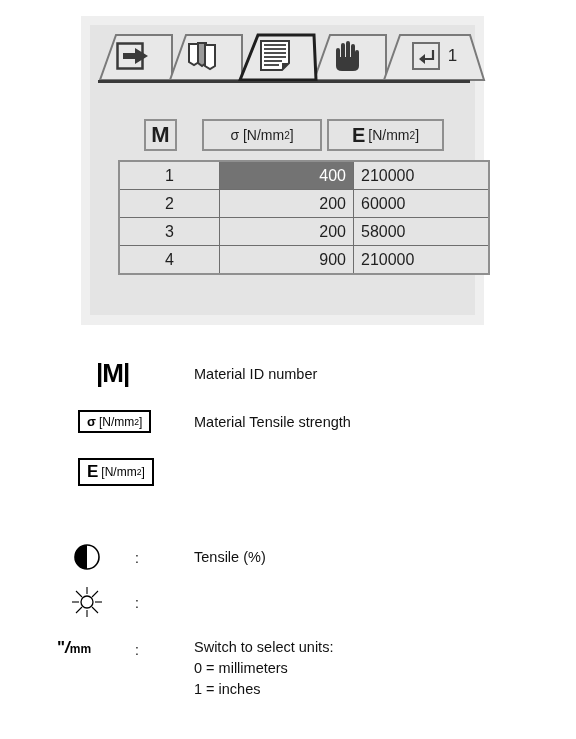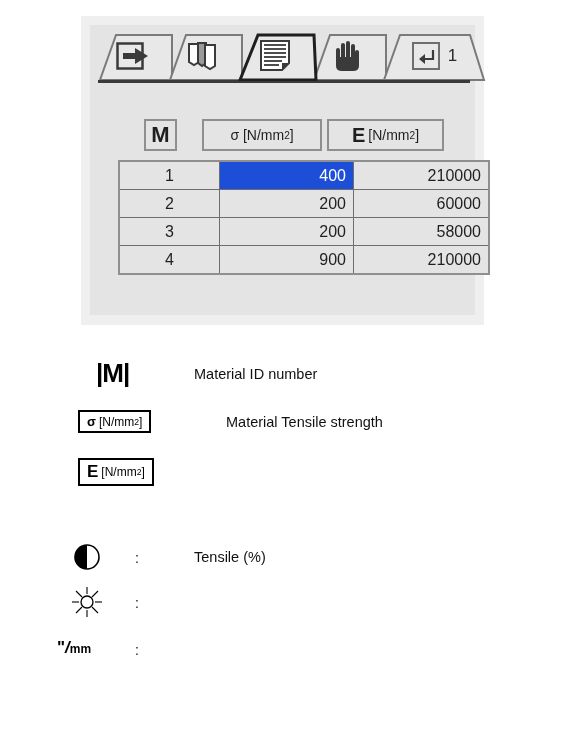--- a/index.html
+++ b/index.html
@@ -148,23 +148,23 @@
   .grid td {
     border: 1px solid #6e6e6e;
     height: 27px;
     font-size: 16px;
     color: #1f1f1f;
     background: #e4e4e4;
     padding: 0 7px;
   }
   .col-m   { width: 85px;  text-align: center; }
   .col-sig { width: 119px; text-align: right; }
-  .col-e   { width: 120px; text-align: right; }
+  .col-e   { width: 120px; }
   .grid td.sel {
-    background: #1d4ed8;
+    background: #737373;
     color: #ffffff;
   }
 
   
   .legend {
     position: absolute;
     left: 0;
     top: 350px;
     width: 576px;
   }
@@ -388,21 +388,21 @@
   <div class="legend-row" style="height:48px;">
     <div class="lg-sym" style="left:78px; top:10px;">
       <span class="unit-box">
         <span class="sym">σ</span>
           <span>[N/mm</span>
           <span class="sup">2</span>
           <span>]</span>
       </span>
     </div>
     <div class="lg-colon" style="top:13px;"></div>
-    <div class="lg-text" style="top:12px;margin-left:32px;">Material Tensile strength</div>
+    <div class="lg-text" style="top:12px;">Material Tensile strength</div>
   </div>
 
   <div class="legend-row" style="height:60px;">
     <div class="lg-sym" style="left:78px; top:10px;">
       <span class="unit-box">
         <span class="sym-e">E</span>
           <span>[N/mm</span>
           <span class="sup">2</span>
           <span>]</span>
       </span>
@@ -440,15 +440,18 @@
     <div class="lg-colon" style="top:13px;">:</div>
   </div>
 
   <div class="legend-row" style="height:80px;">
     <div class="lg-sym" style="left:57px; top:10px;">
       <span class="units-glyph">
         <span>"</span><span style="font-style:italic;">/</span><span class="mm">mm</span>
       </span>
     </div>
     <div class="lg-colon" style="top:14px;">:</div>
+    <div class="lg-text" style="top:9px;">Switch to select units:
+0 = millimeters
+1 = inches</div>
   </div>
 
 </div>
 
 </body></html>

